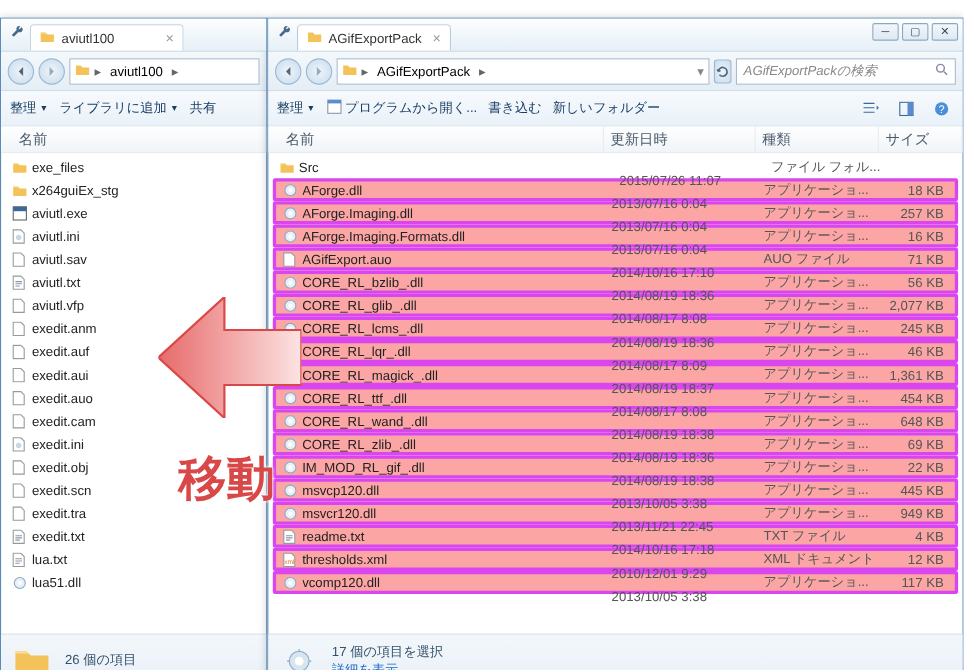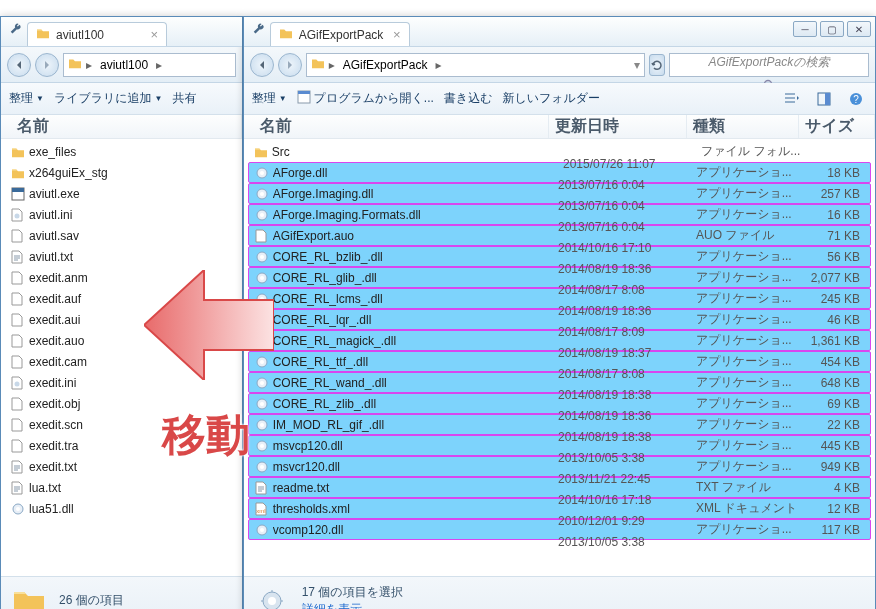--- a/index.html
+++ b/index.html
@@ -111,21 +111,20 @@
 .addrbox .sep { color: #666; }
 .searchbox {
   height: 24px;
   background: #fff;
   border: 1px solid #aabccf;
   display: flex;
   align-items: center;
   padding: 0 6px;
   gap: 4px;
   color: #888;
-  flex-direction: column;
 }
 .searchbox.wide { width: 200px; }
 
 
 .toolbar {
   background: linear-gradient(#f7fafd, #e9f1f8);
   border-bottom: 1px solid #d3e0eb;
   height: 32px;
   display: flex;
   align-items: center;
@@ -142,44 +141,43 @@
   display: flex; align-items: center; justify-content: center;
 }
 
 
 .colhdr {
   height: 24px;
   background: linear-gradient(#fdfefe, #f1f5f9);
   border-bottom: 1px solid #e2e9ef;
   display: flex;
   align-items: center;
-  font-size: 16px;
+  font-size: 13px;
   color: #4a5a6a;
   padding-left: 10px;
-  font-weight: bold;
 }
 .colhdr .col { border-right: 1px solid #e5ecf2; height: 100%; display: flex; align-items: center; padding-left: 6px; }
 .col-name { flex: 1; }
 .col-date { width: 138px; }
 .col-type { width: 112px; }
 .col-size { width: 76px; }
 
 
 .filelist { flex: 1; overflow-y: auto; padding: 2px 0; }
 .filerow {
   display: flex;
   align-items: center;
   height: 21px;
   padding-left: 10px;
   font-size: 12px;
   color: #222;
 }
 .filerow.selected {
-  background: #7dd3fc;
-  border: 1px solid #d946ef;
+  background: #fca5a5;
+  border: 3px solid #d946ef;
   border-radius: 2px;
   margin: 0 4px;
   padding-left: 6px;
   justify-content: center;
 }
 .filerow .iconcell { width: 18px; display: flex; align-items: center; }
 .filerow .namecell { flex: 1; white-space: nowrap; overflow: hidden; text-overflow: ellipsis; }
 .filerow .datecell { width: 138px; color: #555; margin-top: 25px; }
 .filerow .typecell { width: 108px; color: #555; white-space: nowrap; overflow: hidden; text-overflow: ellipsis; }
 .filerow .sizecell { width: 66px; color: #555; text-align: right; padding-right: 10px; }
@@ -339,20 +337,28 @@
             </svg>
           </span>
           <span class="namecell">aviutl.txt</span>
         </div>
         <div class="filerow">
           <span class="iconcell">
             <svg width="12" height="14" viewBox="0 0 12 14">
               <path fill="#fff" stroke="#999" d="M1 1h7l3 3v9H1z"></path>
             </svg>
           </span>
+          <span class="namecell">aviutl.vfp</span>
+        </div>
+        <div class="filerow">
+          <span class="iconcell">
+            <svg width="12" height="14" viewBox="0 0 12 14">
+              <path fill="#fff" stroke="#999" d="M1 1h7l3 3v9H1z"></path>
+            </svg>
+          </span>
           <span class="namecell">exedit.anm</span>
         </div>
         <div class="filerow">
           <span class="iconcell">
             <svg width="12" height="14" viewBox="0 0 12 14">
               <path fill="#fff" stroke="#999" d="M1 1h7l3 3v9H1z"></path>
             </svg>
           </span>
           <span class="namecell">exedit.auf</span>
         </div>

